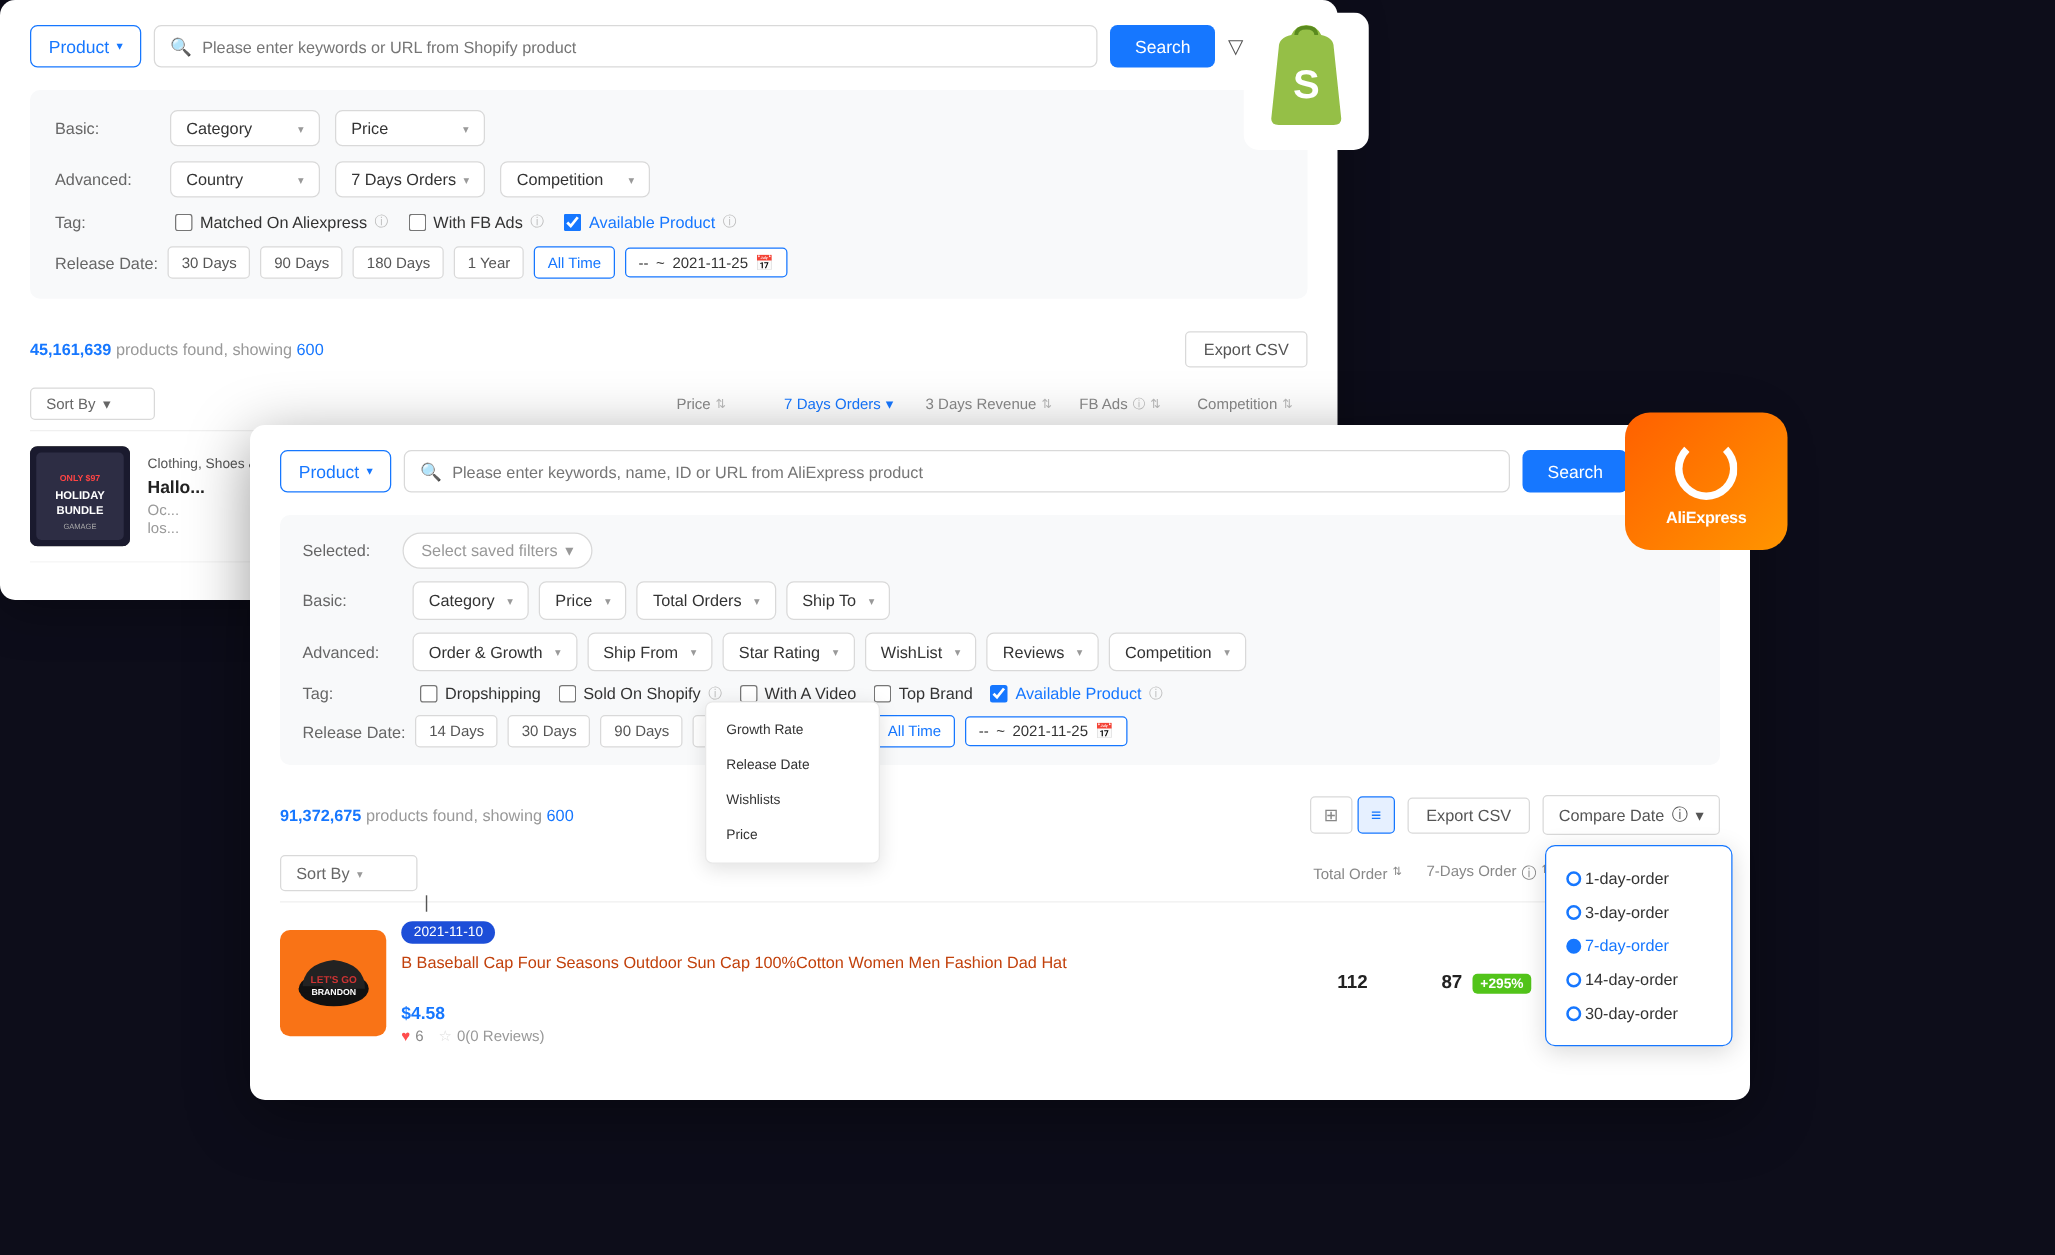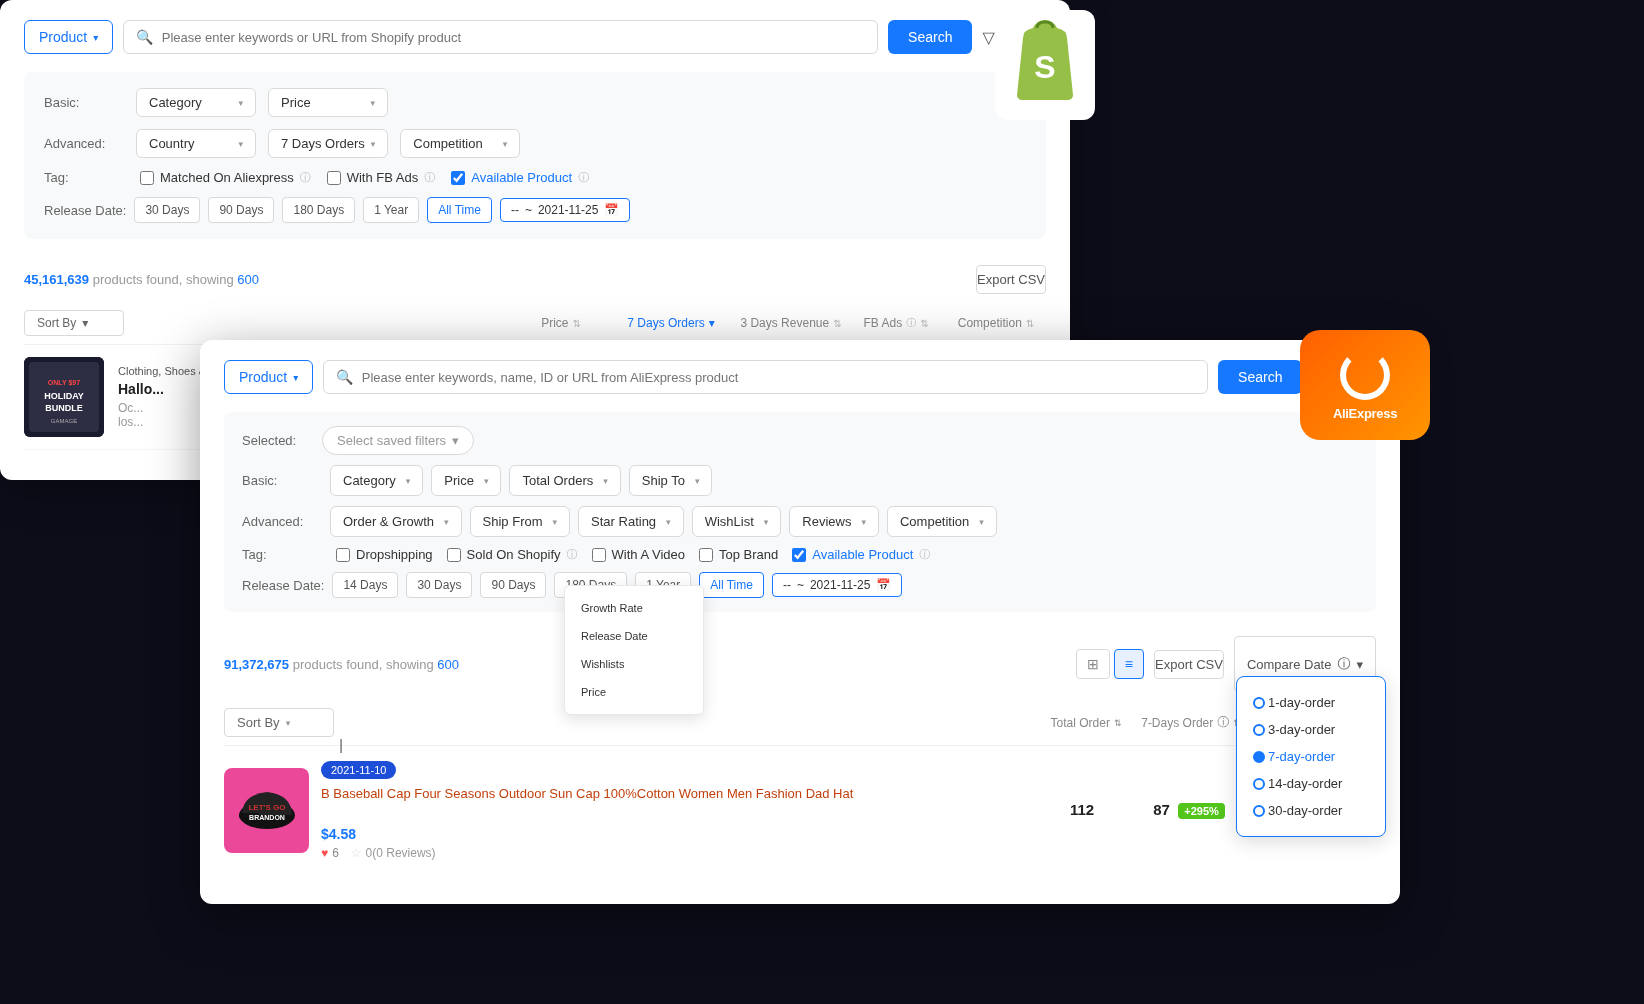--- a/index.html
+++ b/index.html
@@ -194,21 +194,21 @@
       align-items: center;
       justify-content: space-between;
       padding: 10px 0 8px;
     }
     .results-text { font-size: 13px; color: #999; }
     .results-text .count { color: #1677ff; font-weight: 600; }
     .results-text .showing { color: #1677ff; }
     .export-btn {
       border: 1px solid #d9d9d9;
       border-radius: 4px;
-      padding: 6px 0;
+      padding: 6px 14px;
       font-size: 13px;
       color: #555;
       background: #fff;
       cursor: pointer;
     }
 
     
     .table-header-row {
       display: flex;
       align-items: center;
@@ -400,21 +400,21 @@
       align-items: center;
       justify-content: space-between;
       padding: 10px 0 8px;
     }
 
     
     .compare-date-btn {
       display: flex;
       align-items: center;
       gap: 6px;
-      padding: 18px 12px;
+      padding: 6px 12px;
       border: 1px solid #d9d9d9;
       border-radius: 4px;
       background: #fff;
       font-size: 13px;
       color: #555;
       cursor: pointer;
     }
 
     
     .view-toggle {
@@ -441,21 +441,21 @@
       display: flex;
       align-items: center;
       padding: 14px 0;
       gap: 12px;
       position: relative;
     }
     .ali-thumb {
       width: 85px;
       height: 85px;
       border-radius: 8px;
-      background: #ec4899;
+      background: #f97316;
       flex-shrink: 0;
       display: flex;
       align-items: center;
       justify-content: center;
       overflow: hidden;
     }
 
     
     .hat-svg { width: 70px; height: 60px; }
 
@@ -595,21 +595,21 @@
     .results-right {
       display: flex;
       align-items: center;
       gap: 10px;
       position: relative;
     }
 
     
     .ali-col-header {
       display: flex;
-      align-items: center;
+      align-items: flex-start;
       gap: 4px;
       cursor: pointer;
       font-size: 12px;
       color: #888;
       min-width: 80px;
       text-align: center;
       justify-content: center;
     }
     .chevron-sort { font-size: 9px; }
   </style>

